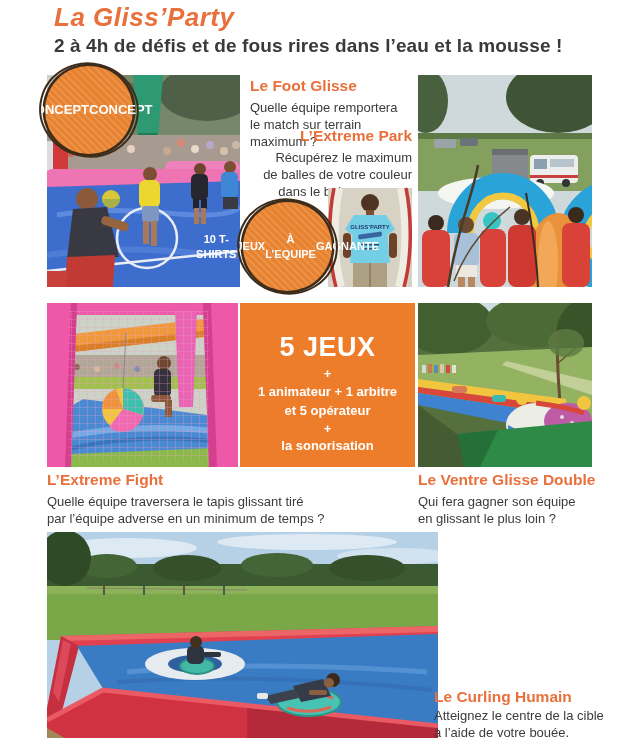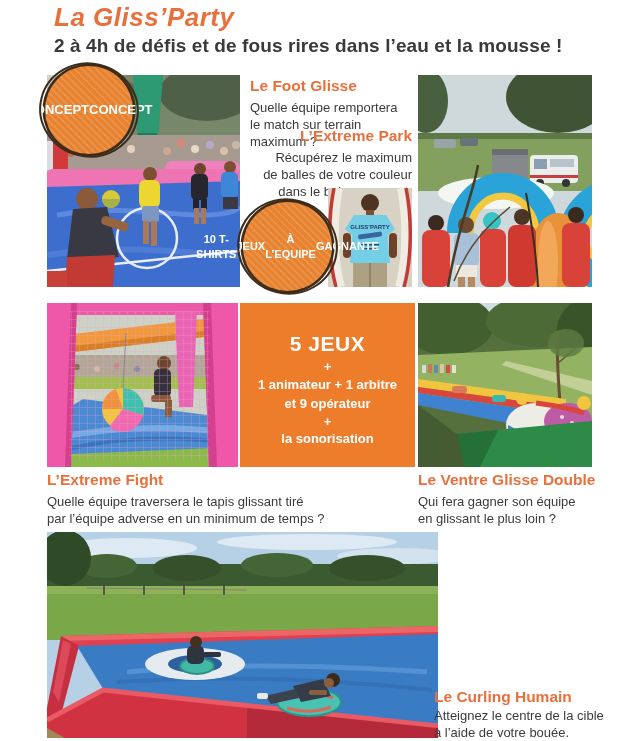--- a/index.html
+++ b/index.html
@@ -46,21 +46,21 @@
   .act-park{right:231px;top:127px;width:180px;text-align:right;}
   .act-fight{left:47px;top:471px;width:330px;}
   .act-ventre{left:418px;top:471px;width:200px;}
   .act-curling{left:434px;top:688px;width:190px;}
   .act-curling h3{margin-bottom:2px;}
   
   .offer{
     left:240px;top:303px;width:175px;height:164px;background:var(--block-orange);
     color:#fff;text-align:center;font-weight:bold;box-sizing:border-box;padding-top:29px;
   }
-  .offer .headline{font-size:21px;letter-spacing:.5px;margin-bottom:3px;}
+  .offer .headline{font-size:27px;letter-spacing:.5px;margin-bottom:3px;}
   .offer .line{font-size:13px;line-height:1.45;}
   .offer .plus{font-size:13px;line-height:1.3;}
   
   .photo-foot{left:47px;top:75px;width:193px;height:212px;}
   .photo-park{left:418px;top:75px;width:174px;height:212px;}
   .photo-tshirt{left:328px;top:188px;width:84px;height:99px;z-index:2;}
   .photo-fight{left:47px;top:303px;width:191px;height:164px;}
   .photo-ventre{left:418px;top:303px;width:174px;height:164px;}
   .photo-curling{left:47px;top:532px;width:391px;height:206px;}
 </style>
@@ -277,21 +277,21 @@
       <polygon points="156,0 191,0 191,164 162,164" fill="#ef58a8"></polygon>
       <polygon points="156,0 164,0 170,164 162,164" fill="#d4408e"></polygon>
       <rect x="22" y="8" width="140" height="150" fill="url(#net4)" opacity=".55"></rect>
     </svg>
   </div>
 
   <div class="abs offer">
     <div class="headline">5 JEUX</div>
     <div class="plus">+</div>
     <div class="line">1 animateur + 1 arbitre</div>
-    <div class="line">et 9 opérateur</div>
+    <div class="line">et 5 opérateur</div>
     <div class="plus">+</div>
     <div class="line">la sonorisation</div>
   </div>
 
   <div class="abs photo photo-ventre">
     <svg viewBox="0 0 174 164" preserveAspectRatio="none">
       <rect width="174" height="164" fill="#55703d"></rect>
       <rect x="55" y="0" width="40" height="10" fill="#cfdce2"></rect>
       <rect x="118" y="0" width="22" height="8" fill="#c4d4da"></rect>
       <ellipse cx="30" cy="22" rx="46" ry="30" fill="#42602f"></ellipse>

